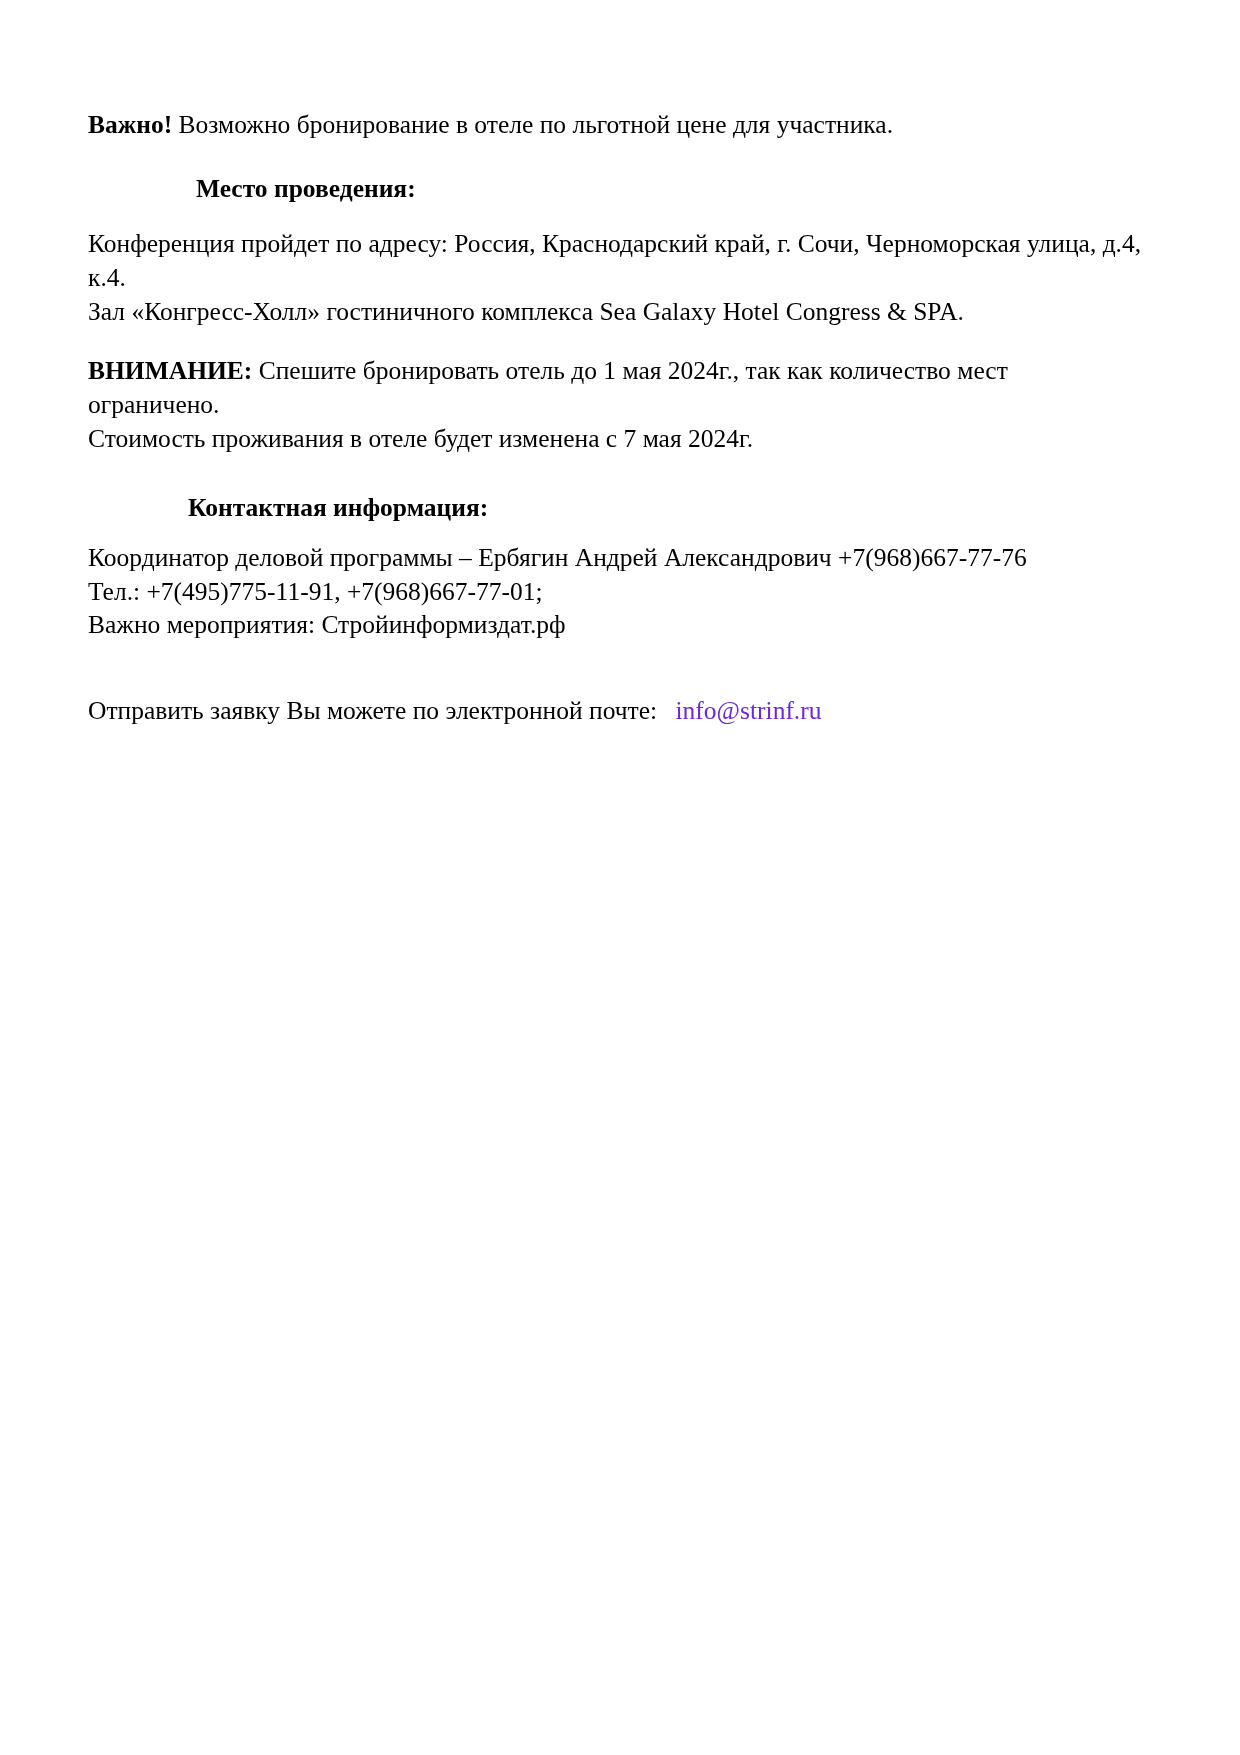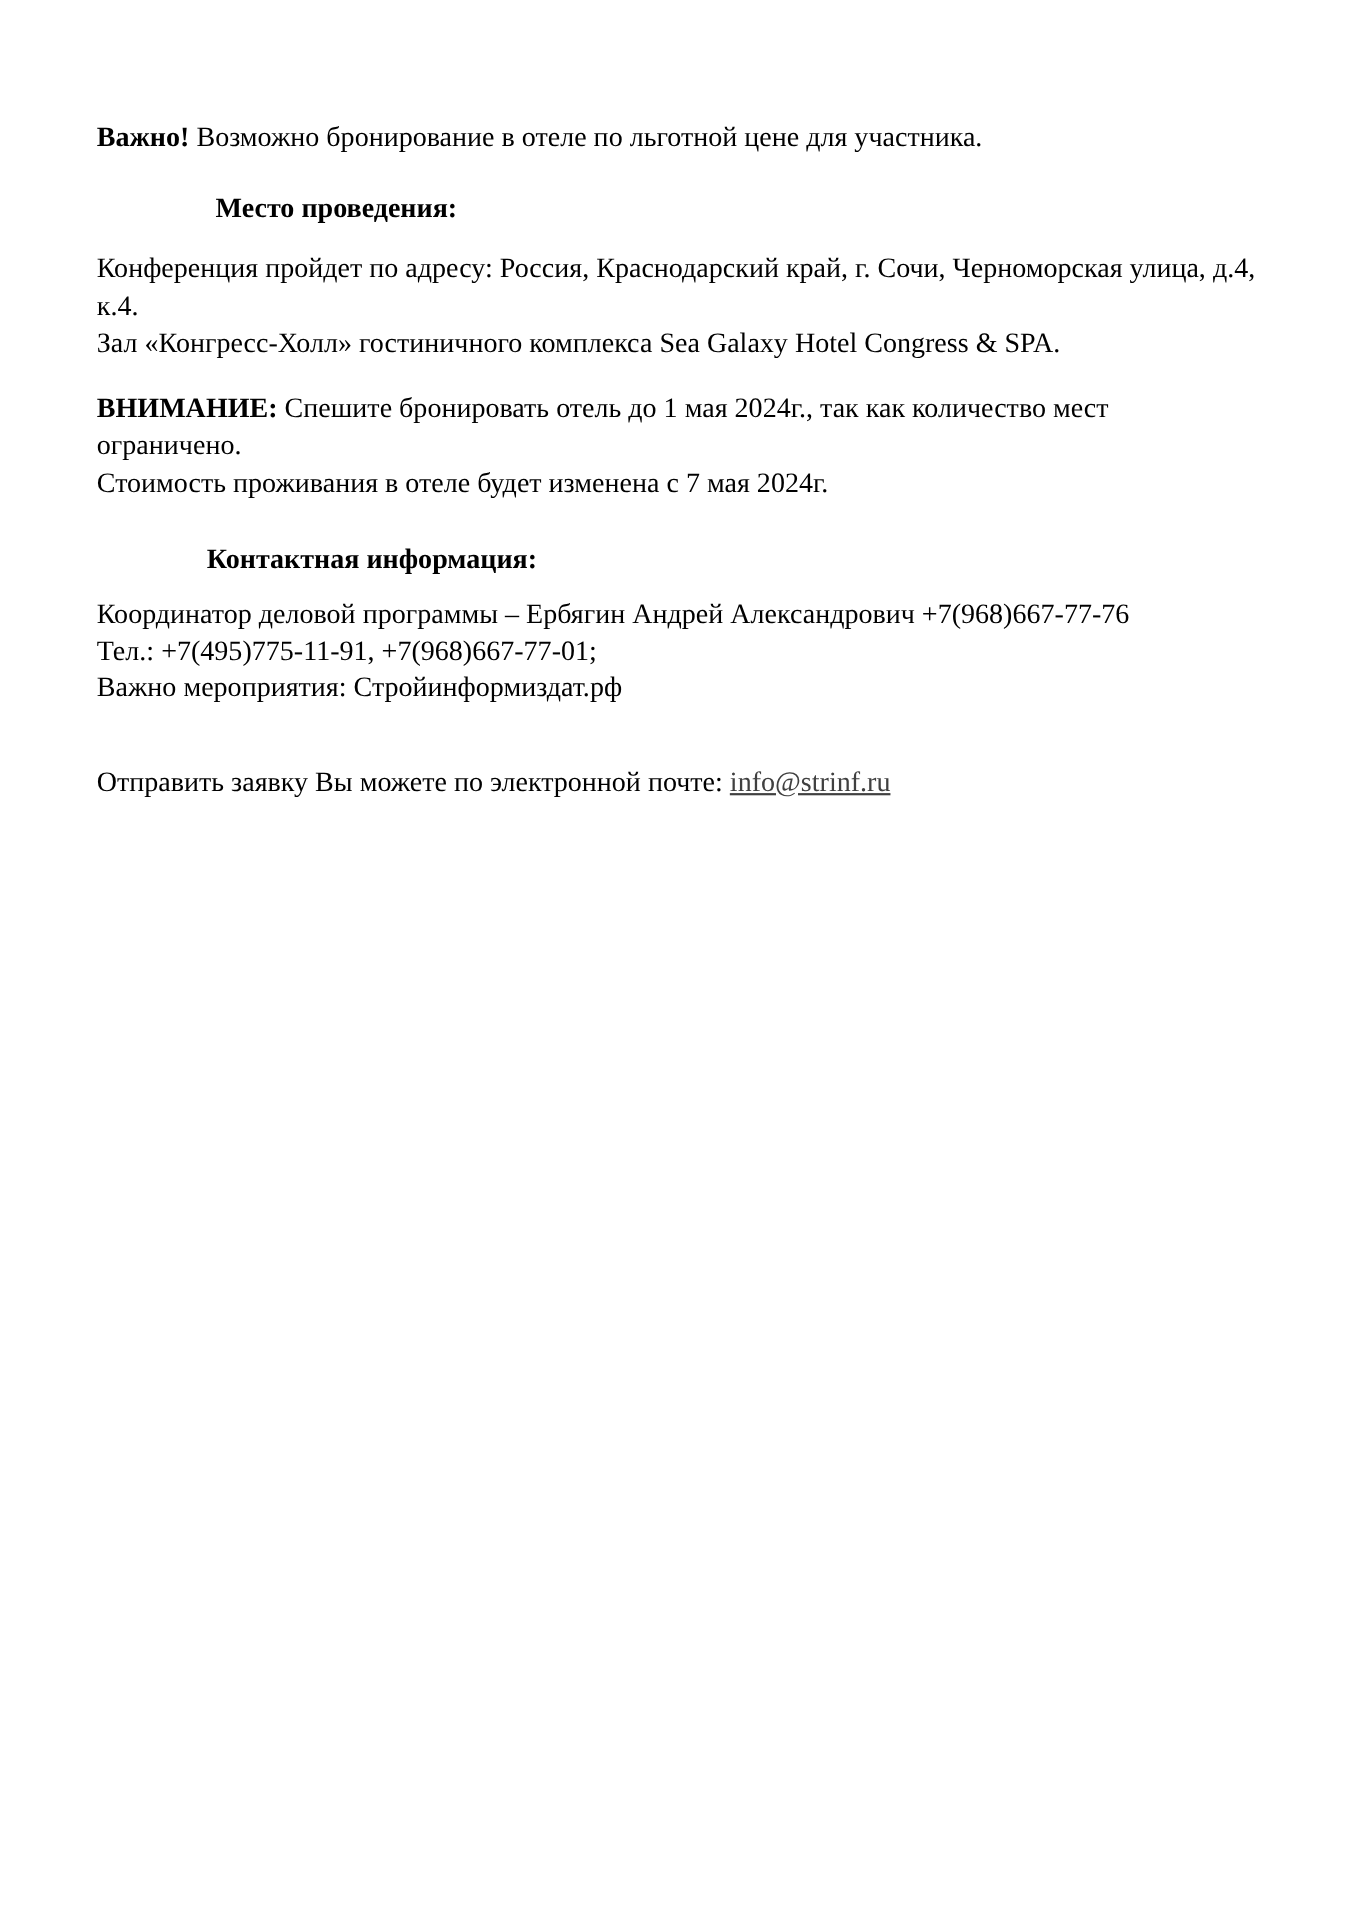--- a/index.html
+++ b/index.html
@@ -46,23 +46,23 @@
     margin-top: 36px;
   }
   .bold {
     font-weight: bold;
   }
   .justify {
     text-align: justify;
     text-justify: inter-word;
   }
   .link {
-    text-decoration: underline;
-    color: #404040;
+    color: #6d28d9;
     cursor: pointer;
+    margin-left: 12px;
   }
   .block-gap-small {
     margin-bottom: 4px;
   }
   .spacer-26 { height: 26px; }
 </style>
 </head>
 <body>
 
 <div class="page">

